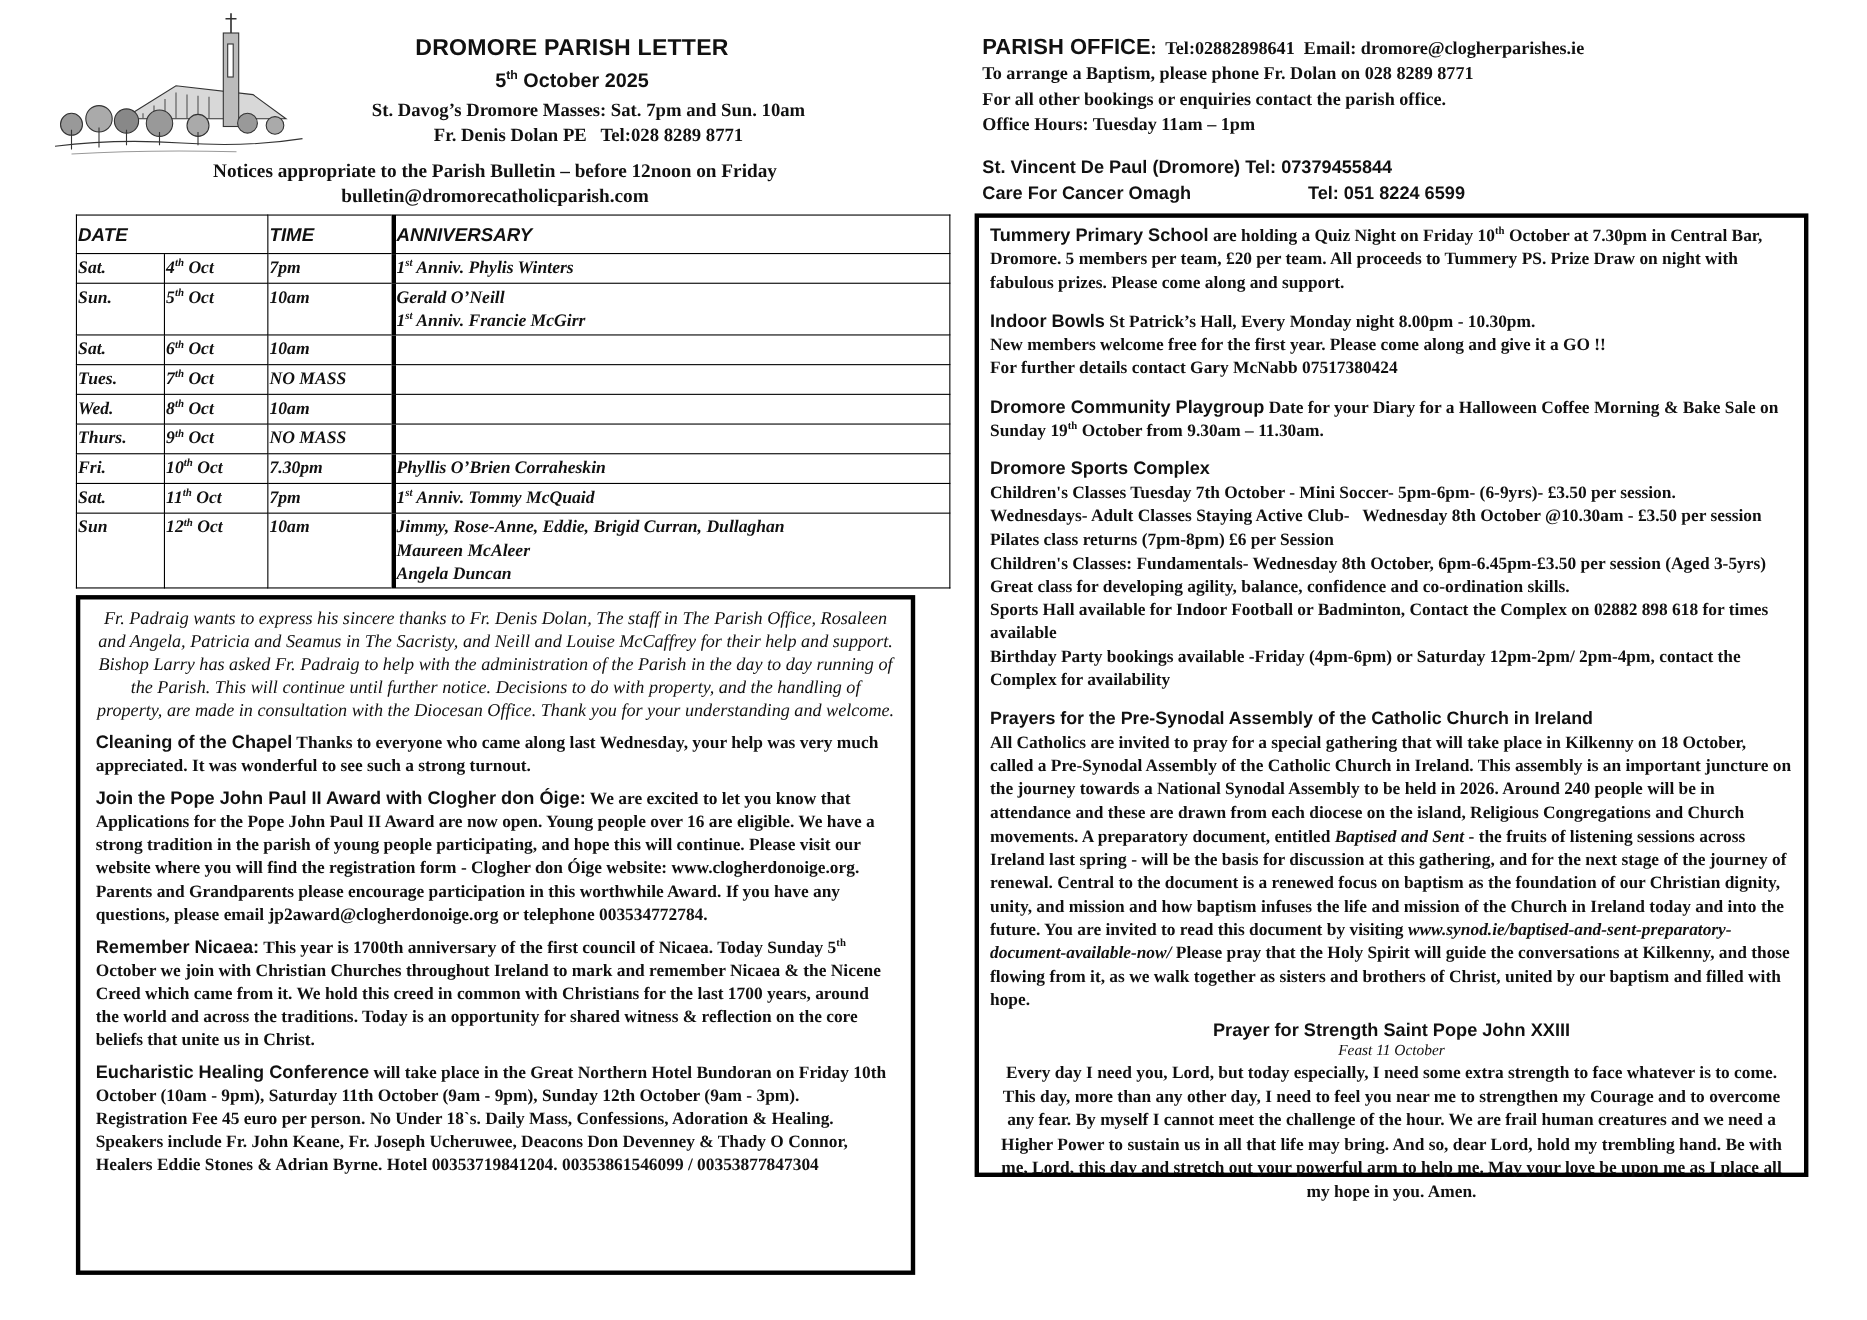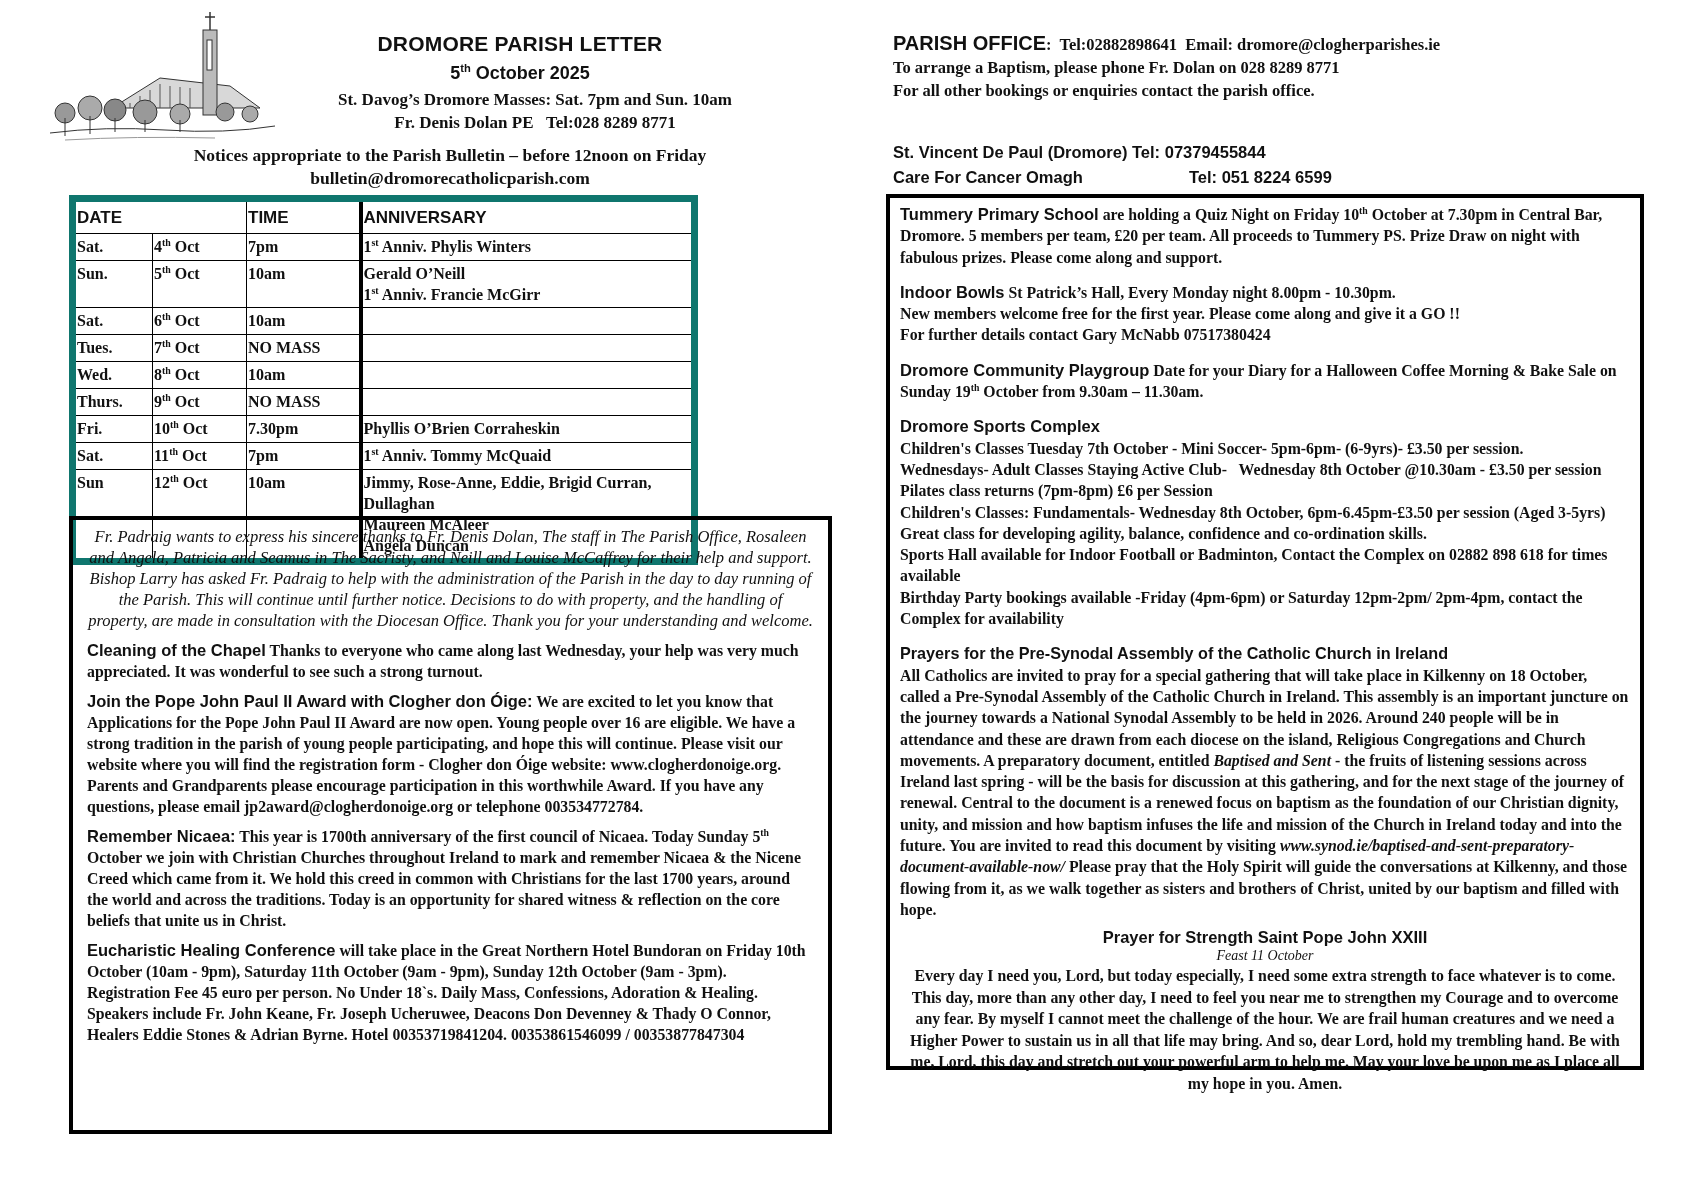--- a/index.html
+++ b/index.html
@@ -12,31 +12,31 @@
   
   #church { position: absolute; left: 45px; top: 8px; width: 235px; height: 140px; }
   #hdr-title { position: absolute; left: 300px; top: 32px; width: 440px; text-align: center; font-size: 21px; letter-spacing: 0.2px; }
   #hdr-date  { position: absolute; left: 300px; top: 63px; width: 440px; text-align: center; font-size: 18px; }
   #hdr-masses{ position: absolute; left: 290px; top: 90px; width: 490px; text-align: center; font-size: 17px; }
   #hdr-priest{ position: absolute; left: 290px; top: 113px; width: 490px; text-align: center; font-size: 17px; }
   #hdr-notices{ position: absolute; left: 60px; top: 145px; width: 780px; text-align: center; font-size: 17.5px; }
   #hdr-email { position: absolute; left: 60px; top: 168px; width: 780px; text-align: center; font-size: 17.5px; }
 
   
-  #mass-table { position: absolute; left: 69px; top: 195px; width: 629px; border-collapse: collapse; border: 7px solid #0f766e; }
+  #mass-table { position: absolute; left: 69px; top: 195px; width: 795px; border-collapse: collapse; border: 1px solid #0f766e; font-style: italic; }
   #mass-table td, #mass-table th { border: 1.5px solid #000; font-family: "Liberation Serif", serif; font-weight: bold; font-size: 16px; text-align: left; vertical-align: top; padding: 2px 1px; line-height: 21px; }
   #mass-table th { font-family: "Liberation Sans", sans-serif; font-size: 17px; height: 35px; vertical-align: middle; }
   #mass-table td.c4, #mass-table th.c4 { border-left: 4px solid #000; }
   #mass-table tr.r { height: 27px; }
   #mass-table .c1 { width: 80px; }
   #mass-table .c2 { width: 94px; }
   #mass-table .c3 { width: 114px; }
 
   
-  #left-box { position: absolute; left: 69px; top: 516px; width: 763px; height: 618px; border: 4px solid #000; padding: 6px 14px 0 14px; }
+  #left-box { position: absolute; left: 69px; top: 541px; width: 763px; height: 618px; border: 4px solid #000; padding: 6px 14px 0 14px; }
   .notice-italic { font-family: "Liberation Serif", serif; font-style: italic; font-size: 16.5px; text-align: center; line-height: 21px; margin-top: 0; }
   .para { font-family: "Liberation Serif", serif; font-weight: bold; font-size: 15.8px; line-height: 21px; margin-top: 9px; }
   .para .h { font-family: "Liberation Sans", sans-serif; font-weight: bold; font-size: 16.5px; }
 
   
   #office { position: absolute; left: 893px; top: 32px; width: 760px; font-family: "Liberation Serif", serif; font-weight: bold; font-size: 16.5px; line-height: 23px; }
   #office .h { font-family: "Liberation Sans", sans-serif; font-size: 20px; }
   #contacts { position: absolute; left: 893px; top: 140px; width: 760px; font-size: 16.5px; line-height: 24px; }
   #contacts .h { font-family: "Liberation Sans", sans-serif; font-weight: bold; display: inline-block; }
   #contacts .v { font-family: Liberation Sans, sans-serif; font-weight: bold; }
@@ -180,20 +180,21 @@
 
   <p class="para"><span class="h">Remember Nicaea:</span><span> This year is 1700th anniversary of the first council of Nicaea. Today Sunday 5</span><sup>th</sup><span> October we join with Christian Churches throughout Ireland to mark and remember Nicaea &amp; the Nicene Creed which came from it. We hold this creed in common with Christians for the last 1700 years, around the world and across the traditions. Today is an opportunity for shared witness &amp; reflection on the core beliefs that unite us in Christ.</span></p>
 
   <p class="para"><span class="h">Eucharistic Healing Conference</span><span> will take place in the Great Northern Hotel Bundoran on Friday 10th October (10am - 9pm), Saturday 11th October (9am - 9pm), Sunday 12th October (9am - 3pm). Registration Fee 45 euro per person. No Under 18`s. Daily Mass, Confessions, Adoration &amp; Healing. Speakers include Fr. John Keane, Fr. Joseph Ucheruwee, Deacons Don Devenney &amp; Thady O Connor, Healers Eddie Stones &amp; Adrian Byrne. Hotel 00353719841204.  00353861546099 / 00353877847304</span></p>
 </div>
 
 <div id="office">
   <div><span class="h">PARISH OFFICE</span><span style="white-space: pre;">:  Tel:02882898641  Email: dromore@clogherparishes.ie</span></div>
   <div>To arrange a Baptism, please phone Fr. Dolan on 028 8289 8771</div>
   <div>For all other bookings or enquiries contact the parish office.</div>
+  <div>Office Hours: Tuesday 11am – 1pm</div>
 </div>
 
 <div id="contacts">
   <div><span class="h">St. Vincent De Paul (Dromore)</span><span class="v"> Tel: 07379455844</span></div>
   <div><span class="h" style="width: 296px;">Care For Cancer Omagh</span><span class="v">Tel: 051 8224 6599</span></div>
 </div>
 
 <div id="right-box">
   <p class="rp"><span class="h">Tummery Primary School</span><span> are holding a Quiz Night on Friday 10</span><sup>th</sup><span> October at 7.30pm in Central Bar, Dromore. 5 members per team, £20 per team. All proceeds to Tummery PS. Prize Draw on night with fabulous prizes. Please come along and support.</span></p>
 

